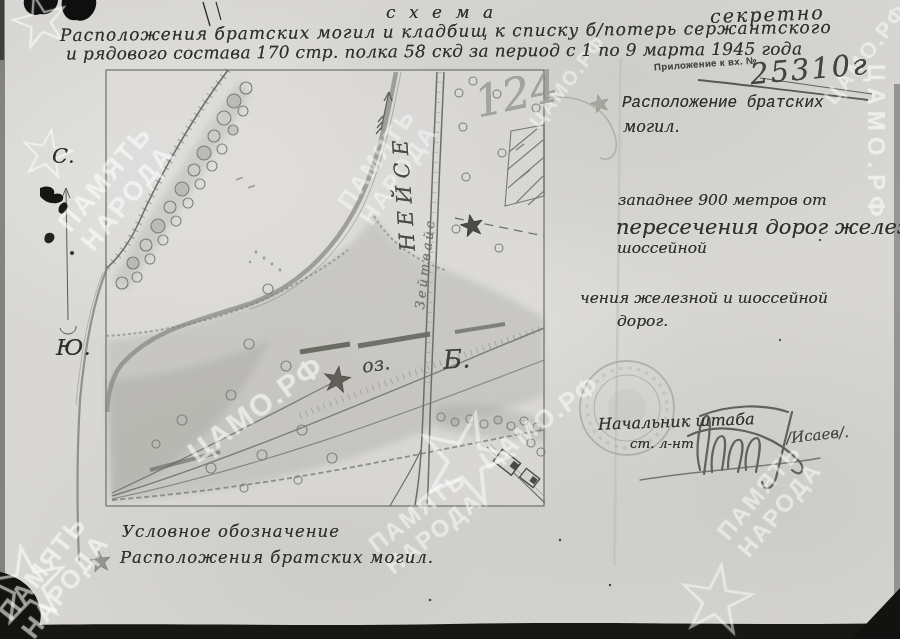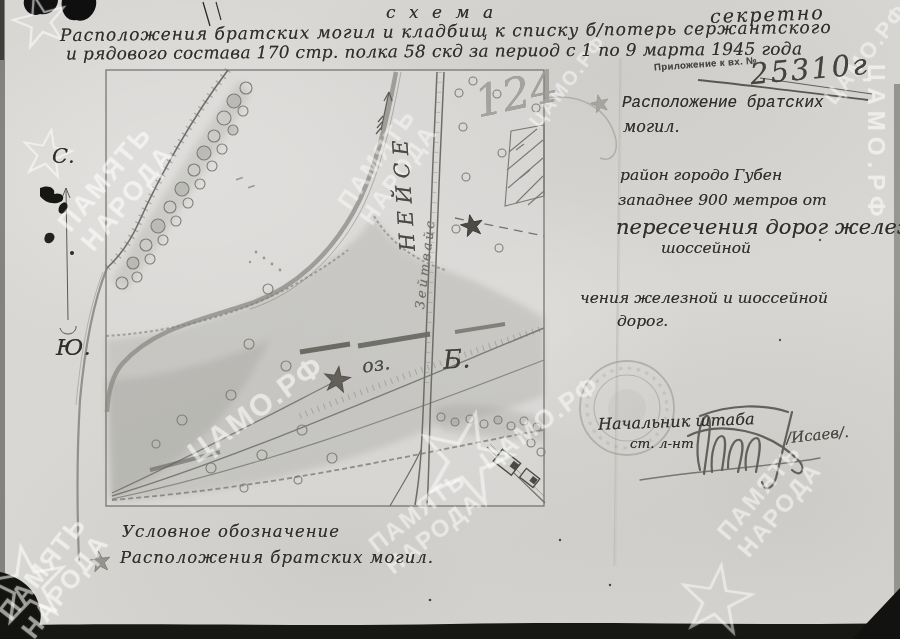--- a/index.html
+++ b/index.html
@@ -303,24 +303,23 @@
   <div class="abs hw" style="left:56px;top:334px;font-size:23px;">Ю.</div>
 
   <div class="abs hw" style="left:396px;top:252px;font-size:21px;letter-spacing:7px;transform:rotate(-94deg);transform-origin:0 0;color:#4a4a44;">НЕЙСЕ</div>
   <div class="abs hw pencil" style="left:412px;top:308px;font-size:13px;letter-spacing:3px;transform:rotate(-83deg);transform-origin:0 0;">Зейтвайс</div>
   <div class="abs hw" style="left:362px;top:353px;font-size:19px;transform:rotate(-8deg);color:#4a4a44;">оз.</div>
   <div class="abs hw" style="left:443px;top:344px;font-size:26px;transform:rotate(-3deg);color:#3f3f39;">Б.</div>
   <div class="abs hw" style="left:474px;top:68px;font-size:44px;transform:rotate(-12deg);color:#9c9c96;opacity:.85;">124</div>
 
   <div class="abs hw" style="left:622px;top:94px;font-size:16px;font-family:Liberation Mono, monospace;">Расположение братских</div>
   <div class="abs hw" style="left:623px;top:117px;font-size:16px;">могил.</div>
-  <div class="abs hw" style="left:620px;top:166px;font-size:15.5px;">район городо Губен</div>
   <div class="abs hw" style="left:618px;top:191px;font-size:15.5px;font-style:italic;">западнее 900 метров от</div>
   <div class="abs hw" style="left:616px;top:215px;font-size:21px;">пересечения дорог железной и</div>
-  <div class="abs hw" style="left:617px;top:239px;font-size:15.5px;padding-left:44px;">шоссейной</div>
+  <div class="abs hw" style="left:617px;top:239px;font-size:15.5px;">шоссейной</div>
   <div class="abs hw" style="left:580px;top:289px;font-size:15.5px;">чения железной и шоссейной</div>
   <div class="abs hw" style="left:617px;top:312px;font-size:15.5px;text-align:center;">дорог.</div>
 
   <div class="abs hw" style="left:598px;top:412px;font-size:16px;transform:rotate(-2deg);">Начальник штаба</div>
   <div class="abs hw" style="left:630px;top:435px;font-size:13.5px;">ст. л-нт</div>
   <div class="abs hw" style="left:786px;top:426px;font-size:15px;transform:rotate(-6deg);color:#4a4a44;">/Исаев/.</div>
 
   <div class="abs hw" style="left:122px;top:522px;font-size:16.5px;letter-spacing:1px;">Условное обозначение</div>
   <div class="abs hw" style="left:120px;top:548px;font-size:16.5px;letter-spacing:1px;">Расположения братских могил.</div>
 

